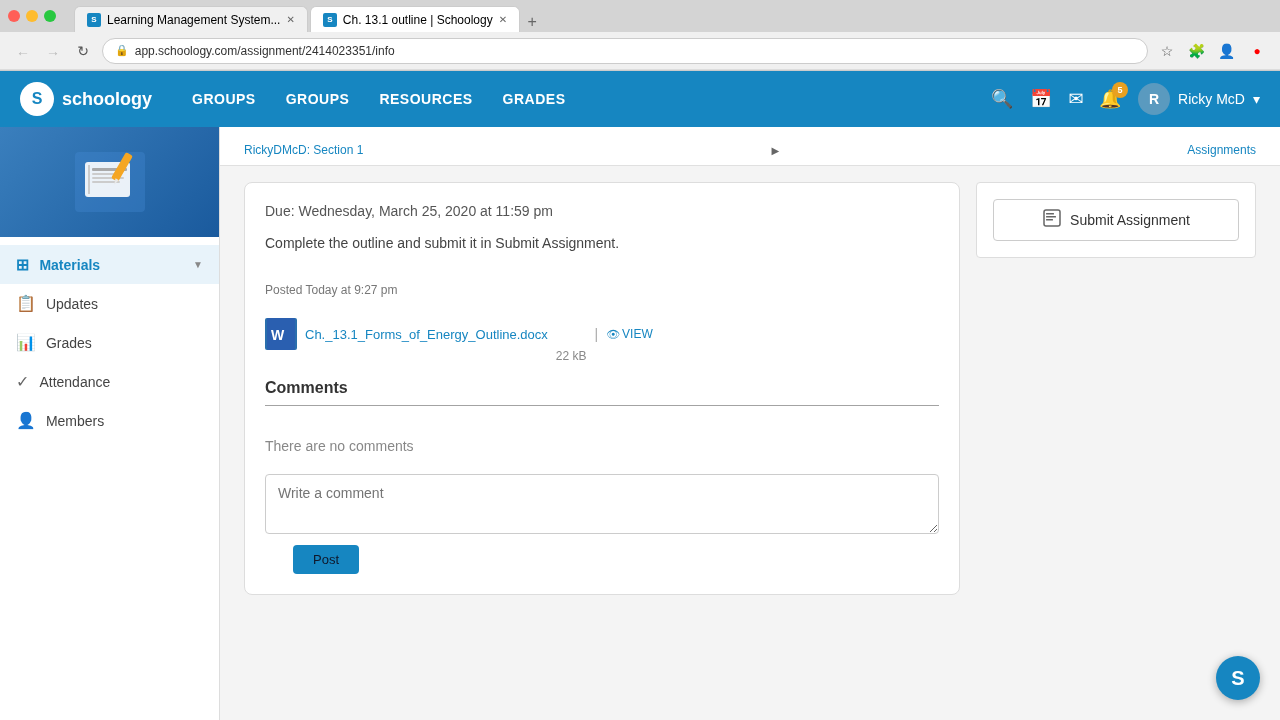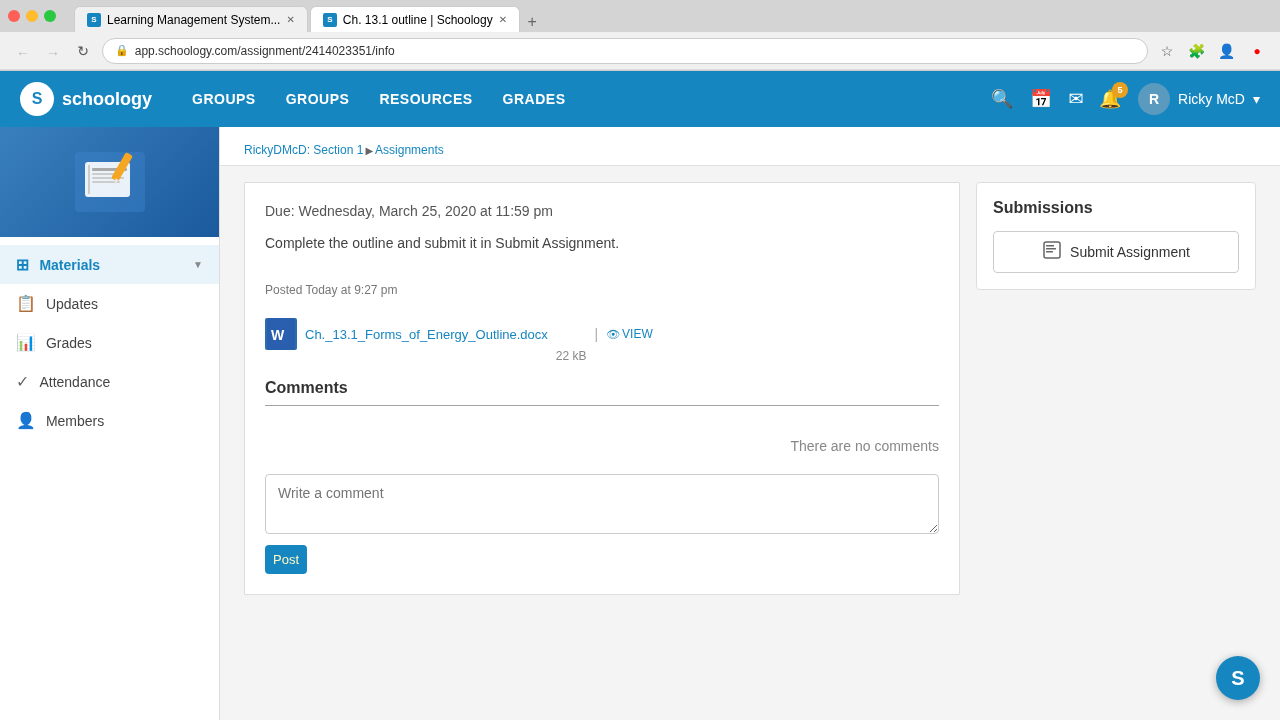--- a/index.html
+++ b/index.html
@@ -52,48 +52,48 @@
     .sidebar-item.active { background: #e8f3fa; color: #1686c1; font-weight: 600; }
     .sidebar-item-icon { font-size: 16px; color: #666; }
     .sidebar-item.active .sidebar-item-icon { color: #1686c1; }
     .sidebar-arrow { margin-left: auto; font-size: 10px; color: #888; }
 
     
     .content-area { flex: 1; background: #f4f4f4; overflow-y: auto; padding: 0; }
 
     
     .page-header { background: #fff; padding: 16px 24px 0; border-bottom: 1px solid #e0e0e0; }
-    .breadcrumb { display: flex; align-items: center; gap: 2px; font-size: 12px; color: #1686c1; margin-bottom: 8px; }
+    .breadcrumb { display: flex; align-items: center; gap: 12px; font-size: 12px; color: #1686c1; margin-bottom: 8px; justify-content: space-between; }
     .breadcrumb-sep { color: #666; font-size: 10px; }
     .breadcrumb a { color: #1686c1; text-decoration: none; cursor: pointer; }
     .page-title-row { display: flex; align-items: center; justify-content: space-between; padding-bottom: 12px; }
     .page-title { font-size: 22px; font-weight: 600; color: #333; }
     .grade-area { display: flex; align-items: center; gap: 8px; font-size: 14px; color: #555; }
     .grade-label { font-weight: 600; }
     .grade-value { font-weight: 600; color: #555; }
     .info-circle { width: 20px; height: 20px; border-radius: 50%; background: #1686c1; color: white; font-size: 11px; display: flex; align-items: center; justify-content: center; cursor: pointer; }
 
     
     .assignment-body { display: flex; gap: 0; padding: 16px 24px; }
-    .assignment-main { flex: 1; background: #fff; border: 1px solid #ddd; border-radius: 1px; padding: 20px; margin-right: 16px; }
+    .assignment-main { flex: 1; background: #fff; border: 1px solid #ddd; border-radius: 8px; padding: 20px; margin-right: 16px; }
     .due-date { color: #555; font-size: 14px; margin-bottom: 16px; font-weight: 500; }
     .description { color: #444; font-size: 14px; margin-bottom: 32px; }
     .posted-info { color: #777; font-size: 12px; margin-bottom: 8px; }
     .attachment { display: flex; align-items: center; gap: 8px; margin-bottom: 16px; }
     .doc-icon { width: 32px; height: 32px; background: #2a6fad; display: flex; align-items: center; justify-content: center; color: white; font-size: 10px; font-weight: bold; border-radius: 2px; }
     .attachment-link { color: #1686c1; text-decoration: none; font-size: 13px; cursor: pointer; }
     .file-size { color: #888; font-size: 12px; margin-top: 44px; }
     .view-link { color: #1686c1; font-size: 12px; cursor: pointer; text-decoration: none; display: flex; align-items: center; gap: 2px; }
 
     
     .comments-section { margin-top: 8px; }
     .comments-title { font-size: 16px; font-weight: 600; color: #333; margin-bottom: 12px; padding-bottom: 8px; border-bottom: 1px solid #a3a3a3; }
-    .no-comments { text-align: right; color: #888; font-size: 14px; padding: 20px 0; }
+    .no-comments { text-align: left; color: #888; font-size: 14px; padding: 20px 0; }
     .comment-input-area { border: 1px solid #ccc; border-radius: 4px; padding: 10px 12px; width: 100%; min-height: 60px; font-size: 14px; color: #aaa; resize: vertical; font-family: inherit; margin-bottom: 8px; }
-    .post-btn { background: #1686c1; color: #fef9c3; border: none; padding: 7px 8px; border-radius: 4px; font-size: 13px; cursor: pointer; font-weight: 500; }
+    .post-btn { background: #1686c1; color: #0f172a; border: none; padding: 7px 20px; border-radius: 4px; font-size: 13px; cursor: pointer; font-weight: 500; margin-left: 28px; }
 
     
     .submissions-sidebar { width: 280px; }
     .submissions-box { background: #fff; border: 1px solid #ddd; border-radius: 4px; padding: 16px; }
     .submissions-title { font-size: 16px; font-weight: 600; color: #333; margin-bottom: 14px; }
     .submit-btn { display: flex; align-items: center; gap: 8px; background: #fff; border: 1px solid #ccc; border-radius: 4px; padding: 8px 14px; font-size: 14px; color: #333; cursor: pointer; width: 100%; justify-content: center; }
     .submit-icon { font-size: 16px; }
 
     
     .floating-avatar { position: fixed; bottom: 20px; right: 20px; width: 44px; height: 44px; border-radius: 50%; background: #1686c1; display: flex; align-items: center; justify-content: center; color: white; font-size: 20px; font-weight: bold; cursor: pointer; box-shadow: 0 2px 8px rgba(0,0,0,0.3); }
@@ -249,21 +249,20 @@
         <div class="comments-section">
           <div class="comments-title">Comments</div>
           <div class="no-comments">There are no comments</div>
           <textarea class="comment-input-area" placeholder="Write a comment" style=""></textarea>
           <button class="post-btn">Post</button>
         </div>
       </div>
 
       <div class="submissions-sidebar">
         <div class="submissions-box">
-          <div class="submissions-title">Submissions</div>
           <button class="submit-btn">
             <span class="submit-icon">
               <svg width="20" height="20" viewBox="0 0 20 20">
                 <rect x="2" y="2" width="16" height="16" rx="2" fill="none" stroke="#666" stroke-width="1.5"></rect>
                 <rect x="4" y="5" width="8" height="1.5" fill="#666" rx="0.5"></rect>
                 <rect x="4" y="8" width="10" height="1.5" fill="#666" rx="0.5"></rect>
                 <rect x="4" y="11" width="7" height="1.5" fill="#666" rx="0.5"></rect>
               </svg>
             </span>
             <span>Submit Assignment</span>

